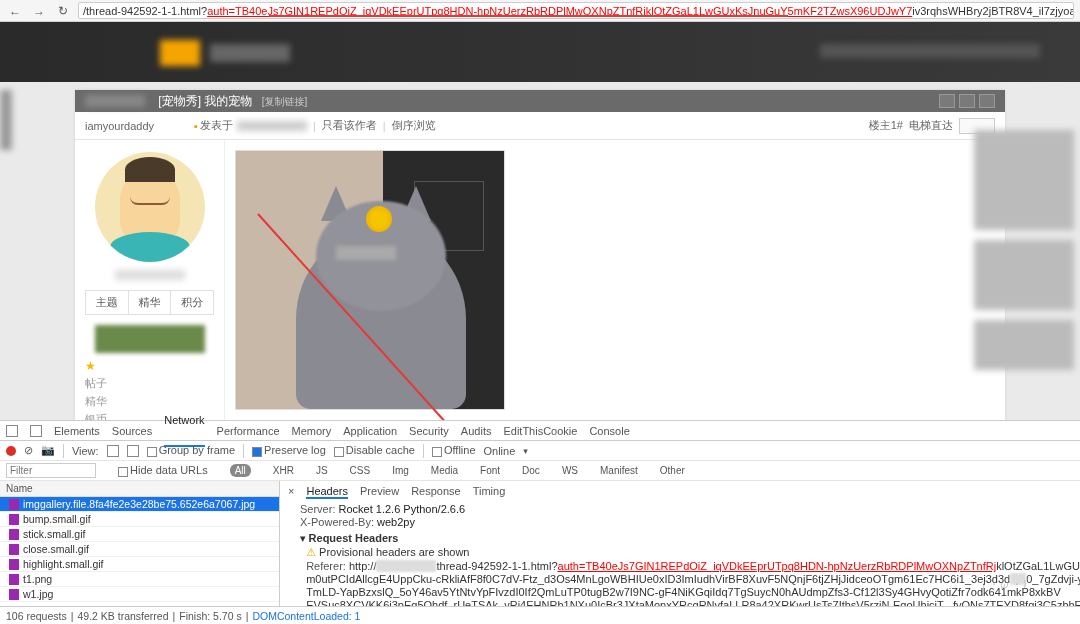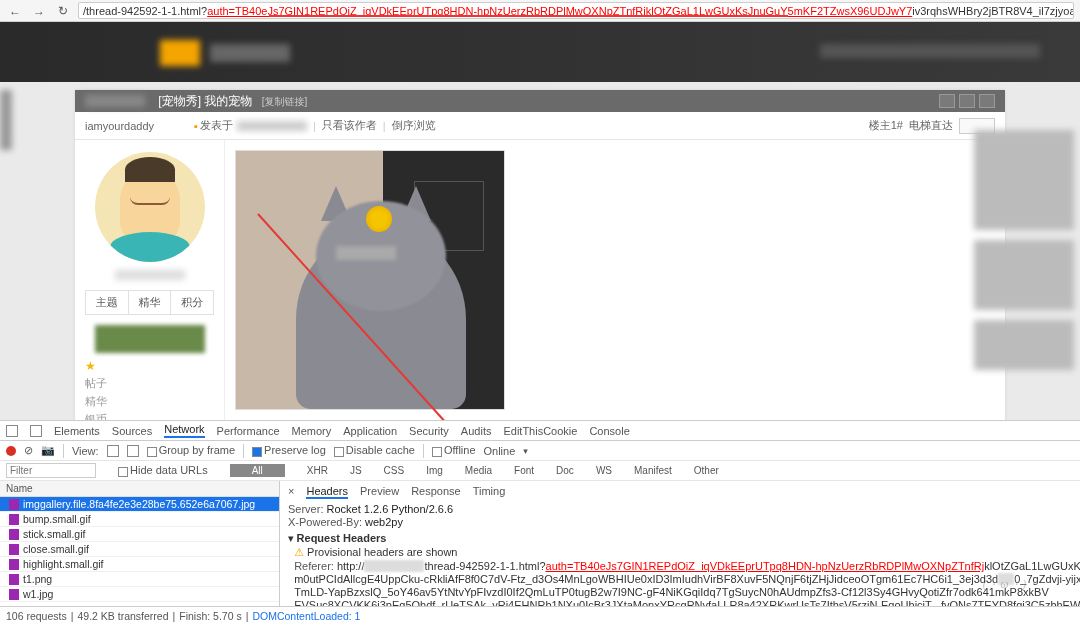--- a/index.html
+++ b/index.html
@@ -56,47 +56,47 @@
 
 .right-ads { position: absolute; right: 6px; top: 130px; width: 100px; }
 .ad-block { width: 100%; height: 100px; background: #bbb; filter: blur(3px); margin-bottom: 10px; }
 
 .red-line { position: absolute; height: 2px; background: #e53935; transform-origin: left center; }
 .red-box { position: absolute; border: 2px solid #e53935; }
 
 
 .devtools { position: absolute; left: 0; right: 0; bottom: 0; height: 204px; background: #fff; border-top: 1px solid #ccc; display: flex; flex-direction: column; }
 .dt-tabs { height: 20px; border-bottom: 1px solid #ccc; display: flex; align-items: center; font-size: 11px; color: #555; padding: 0 6px; gap: 12px; }
-.dt-tabs .sel { color: #222; border-bottom: 2px solid #1a73e8; padding-bottom: 1px; }
+.dt-tabs .sel { color: #222; border-bottom: 2px solid #1a73e8; padding-bottom: 19px; }
 .dt-tabs .sq { width: 12px; height: 12px; border: 1px solid #888; }
 
 .dt-toolbar { height: 20px; border-bottom: 1px solid #e5e5e5; display: flex; align-items: center; padding: 0 6px; font-size: 11px; color: #555; gap: 8px; }
 .rec-dot { width: 10px; height: 10px; background: #d93025; border-radius: 50%; }
 .tb-icon { width: 12px; height: 12px; border: 1px solid #888; }
 .tb-sep { width: 1px; height: 14px; background: #ccc; }
 .checkbox { width: 10px; height: 10px; border: 1px solid #888; display: inline-block; vertical-align: middle; margin-right: 2px; }
 
 .dt-filter-row { height: 20px; border-bottom: 1px solid #e5e5e5; display: flex; align-items: center; padding: 0 6px; font-size: 11px; color: #555; gap: 22px; }
 .filter-input { width: 90px; height: 15px; border: 1px solid #ccc; padding: 0 3px; font-size: 10px; }
-.filter-pill { padding: 1px 22px; background: #888; color: #fff; border-radius: 0; font-size: 10px; }
+.filter-pill { padding: 1px 5px; background: #888; color: #fff; border-radius: 6px; font-size: 10px; }
 .filter-type { font-size: 10px; color: #555; cursor: pointer; }
 
 .dt-body { flex: 1; display: flex; overflow: hidden; }
 .req-list { width: 280px; border-right: 1px solid #ccc; overflow-y: auto; position: relative; }
 .req-header { height: 16px; background: #f5f5f5; border-bottom: 1px solid #ddd; font-size: 10px; padding: 2px 6px; color: #555; }
 .req-row { height: 15px; font-size: 10.5px; padding: 1px 9px; color: #333; display: flex; align-items: center; gap: 4px; white-space: nowrap; overflow: hidden; border-bottom: 1px solid #f0f0f0; }
 .req-row.sel { background: #1a73e8; color: #fff; }
 .file-icon { width: 10px; height: 11px; background: #9c27b0; display: inline-block; }
 .file-icon.gif { background: #9c27b0; }
 .file-icon.png { background: #9c27b0; }
 
 .detail-panel { flex: 1; overflow: auto; font-size: 11px; color: #333; padding: 4px 8px; font-family: Menlo, Consolas, monospace; }
 .detail-tabs { display: flex; gap: 12px; margin-bottom: 4px; color: #555; font-family: Arial; }
 .detail-tabs .sel { color: #222; border-bottom: 2px solid #1a73e8; }
-.hdr-line { margin: 1px 0; white-space: nowrap; }
+.hdr-line { margin: 1px 12px; white-space: nowrap; }
 .hdr-key { color: #555; }
 .hdr-val { color: #222; }
 .warn-icon { color: #f5a500; }
 .referer-auth { color: red; text-decoration: underline; }
 
 .dt-status { height: 18px; border-top: 1px solid #ccc; font-size: 10.5px; color: #555; display: flex; align-items: center; padding: 0 6px; gap: 4px; }
 .dom-loaded { color: #1a73e8; }
 
 .corner-stamp { position: absolute; right: 10px; bottom: 26px; width: 130px; height: 28px; color: rgba(120,120,120,.45); font-size: 10px; font-style: italic; display: flex; align-items: center; justify-content: center; letter-spacing: 1px; }
 .side-blur-left { position: absolute; left: 0; top: 90px; width: 12px; height: 60px; background: #999; filter: blur(3px); }

